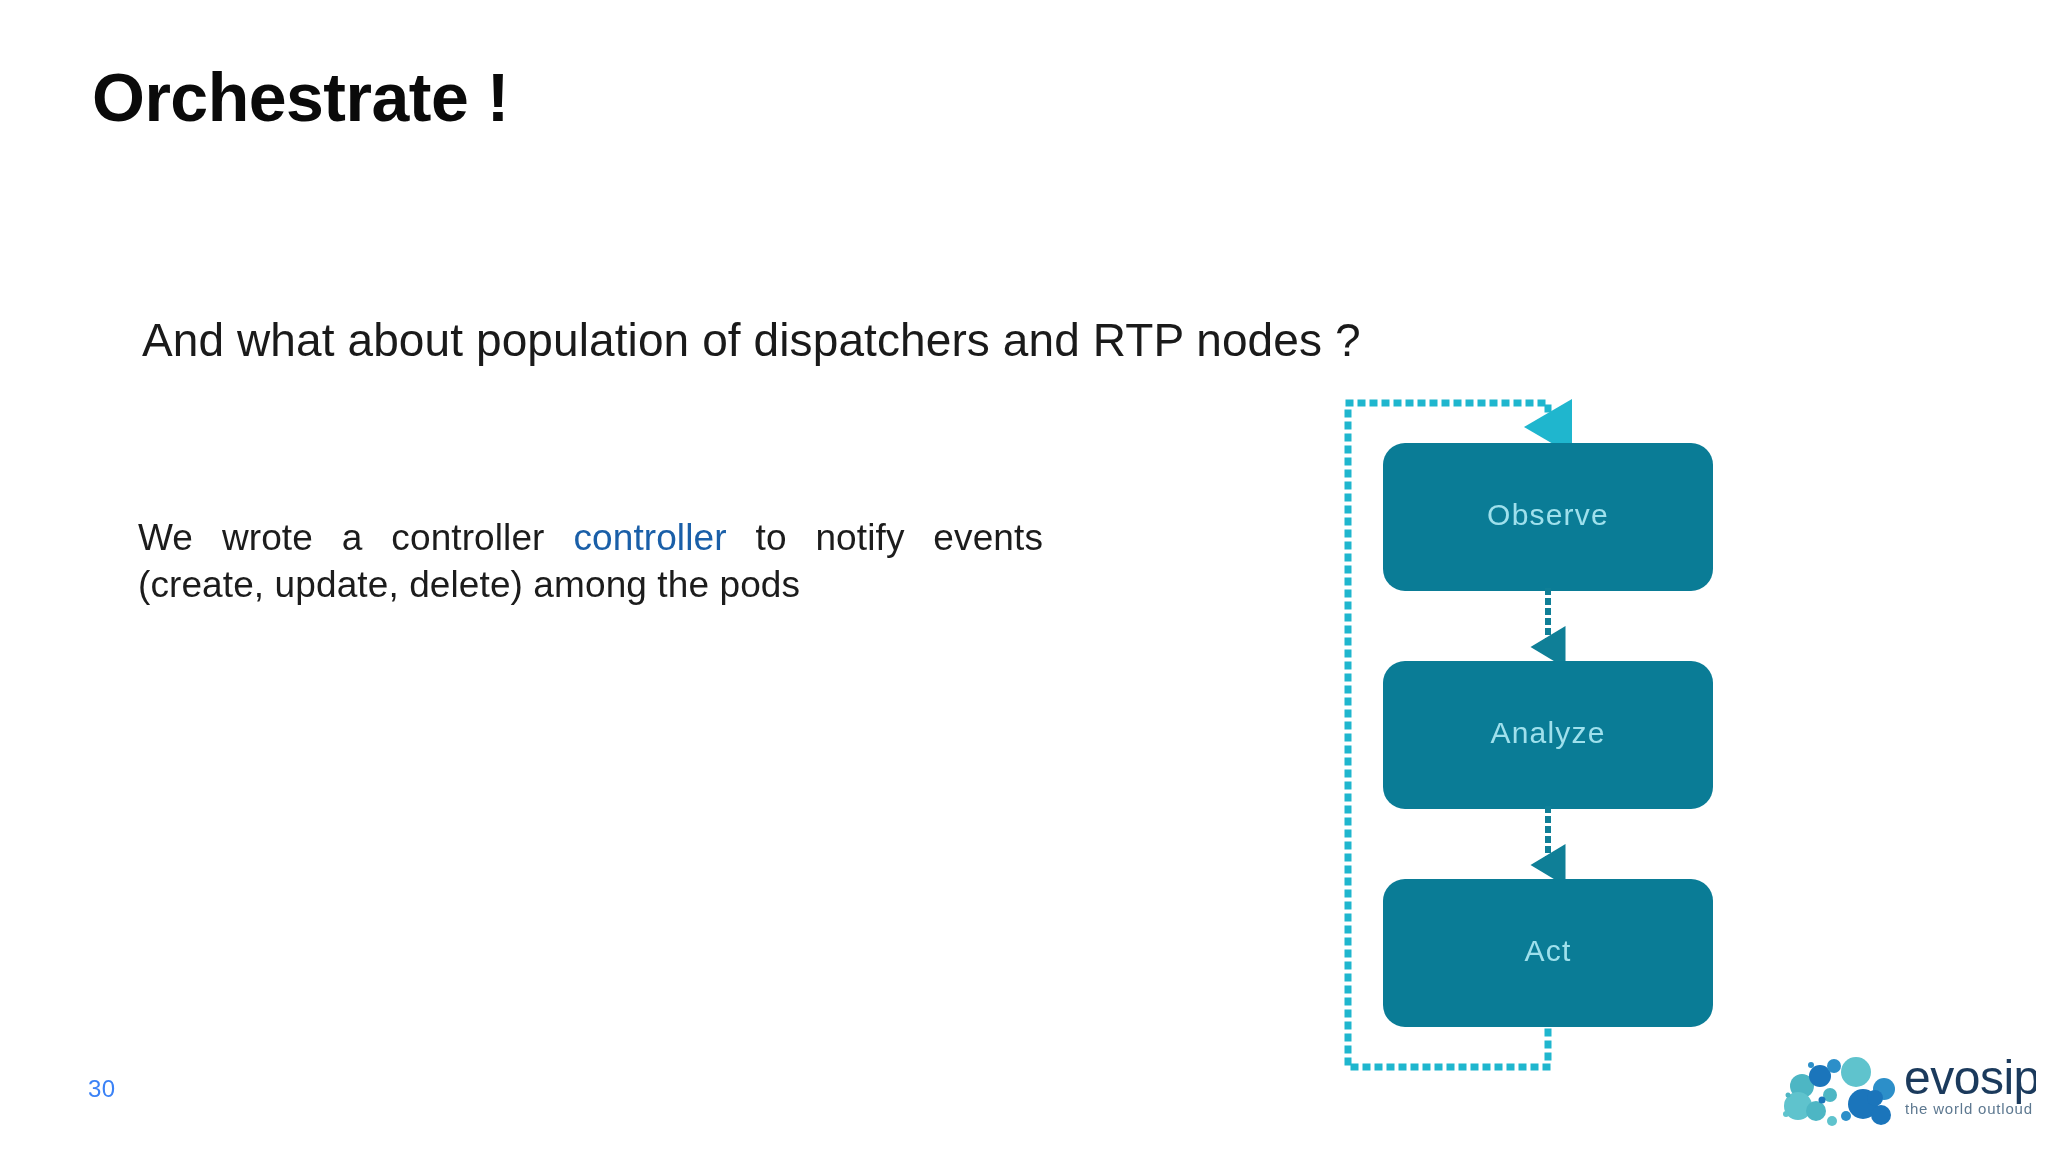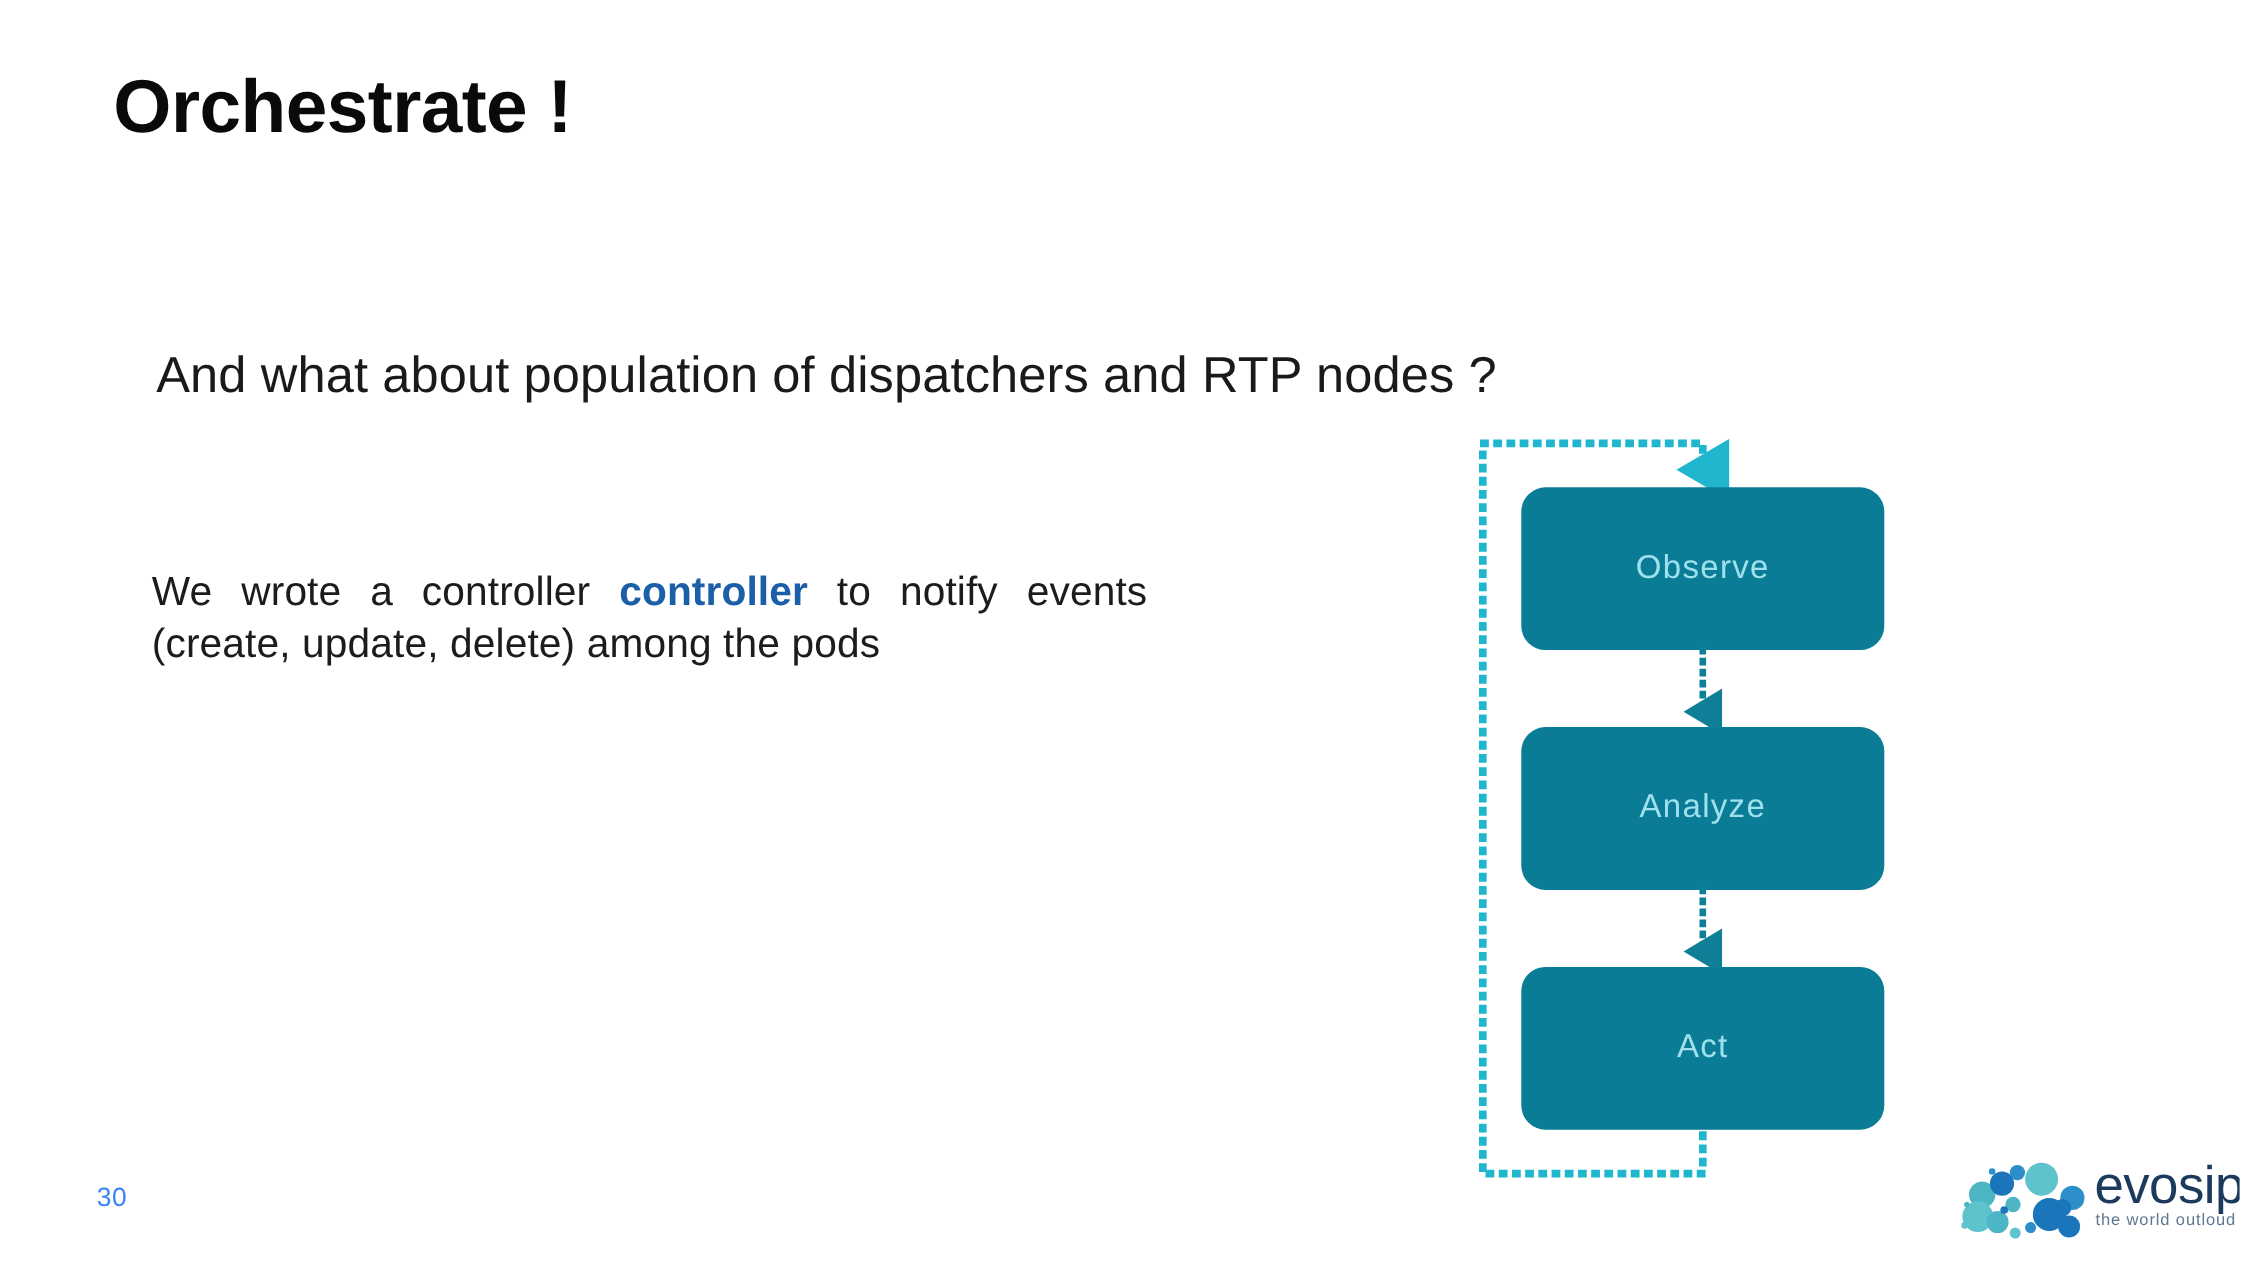--- a/index.html
+++ b/index.html
@@ -15,21 +15,21 @@
     height: 1152px;
     background: #ffffff;
     overflow: hidden;
     font-family: "Liberation Sans", sans-serif;
     -webkit-font-smoothing: antialiased;
   }
 
   
   #slide-title {
     position: absolute;
-    left: 103px;
+    left: 92px;
     top: 62px;
     font-size: 68px;
     font-weight: bold;
     letter-spacing: -0.5px;
     color: #0a0a0a;
     line-height: 1.05;
     white-space: nowrap;
   }
 
   
@@ -54,21 +54,21 @@
     font-size: 37px;
     line-height: 1.26;
     color: #1c1c1c;
     letter-spacing: 0.1px;
   }
   #paragraph-1 { top: 478px; }
   #paragraph-2 { top: 645px; }
 
   .accent-term {
     color: #1a5fa8;
-    font-weight: bold;
+    font-weight: normal;
   }
 
   
   #diagram {
     position: absolute;
     left: 1316px;
     top: 385px;
     width: 450px;
     height: 700px;
   }

